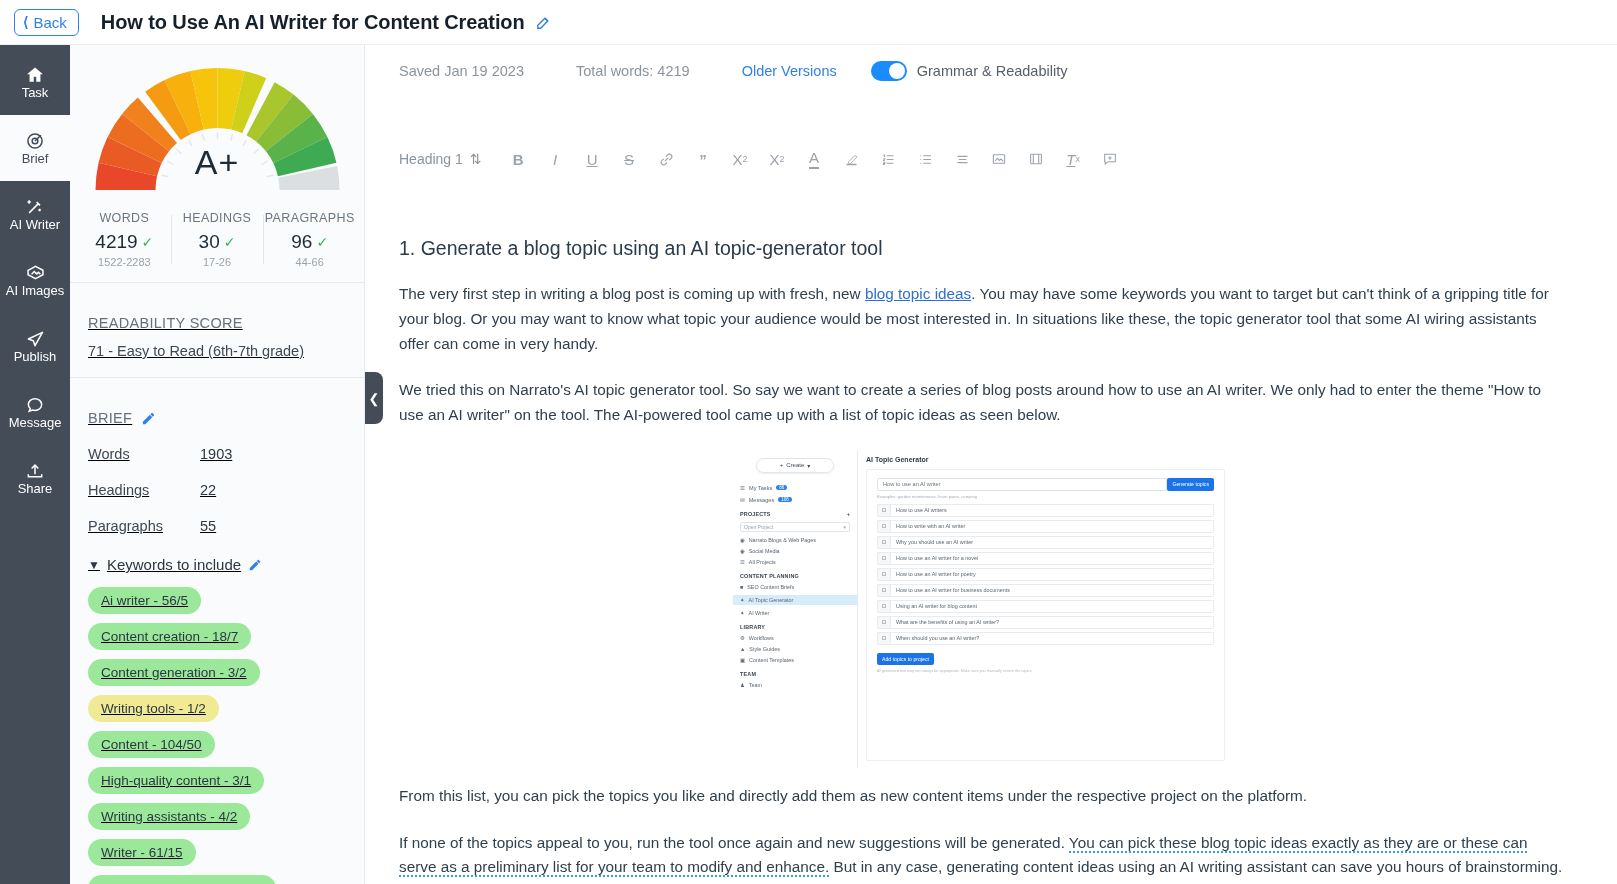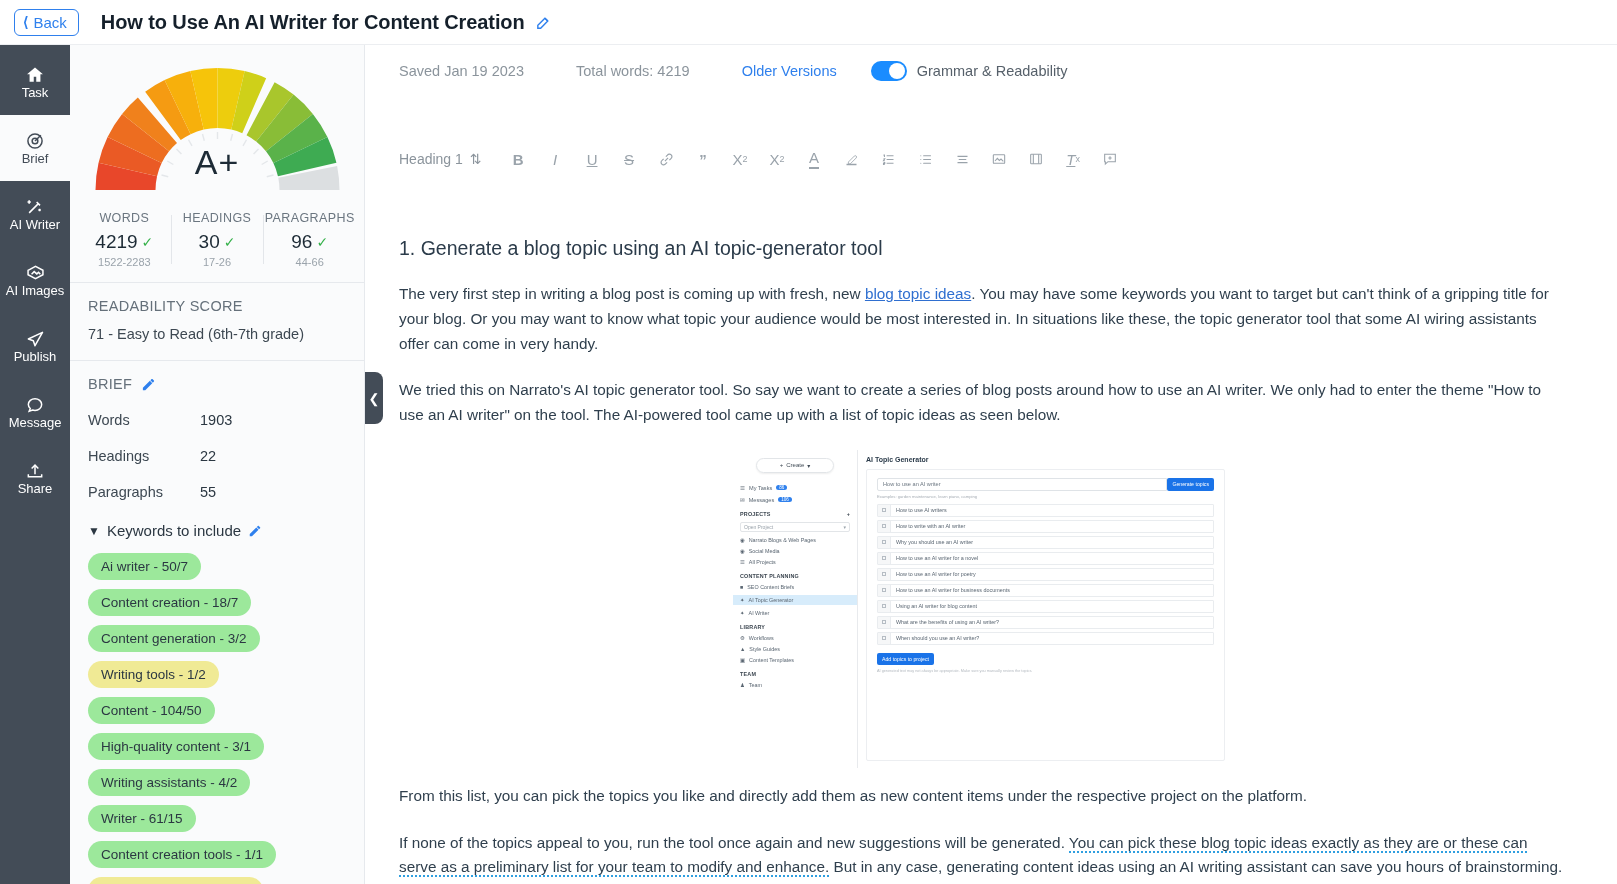--- a/index.html
+++ b/index.html
@@ -73,21 +73,21 @@
   }
   .stat-label { font-size: 12.5px; color: #6b7680; letter-spacing: .4px; }
   .stat-value {
     font-size: 19px; color: #1d2b36; margin-top: 6px;
     display: flex; align-items: center; justify-content: center; gap: 4px;
   }
   .stat-value .tick { color: #35b14a; font-size: 14px; }
   .stat-range { font-size: 11px; color: #9aa3ab; margin-top: 3px; }
 
   .section {
-    border-top: 1px solid #e6e9ed; padding: 15px 18px 18px;
+    border-top: 1px solid #e6e9ed; padding: 32px 18px 18px; text-decoration: underline;
   }
   .sec-head {
     font-size: 14.5px; color: #65707a; letter-spacing: .3px;
   }
   .readability-val {
     margin-top: 12px; font-size: 14.5px; color: #3d4852;
   }
   .brief-head { display: flex; align-items: center; gap: 9px; }
   .brief-head .sec-head { color: #65707a; }
   .icon-pencil { color: #2f80ed; cursor: pointer; display: inline-flex; }
@@ -420,21 +420,21 @@
           <span class="caret">▼</span>
           <span>Keywords to include</span>
           <span class="icon-pencil">
             <svg width="14" height="14" viewBox="0 0 24 24" fill="#2f80ed">
               <path d="M3 17.2V21h3.8L18 9.8 14.2 6 3 17.2zM20.7 7.1c.4-.4.4-1 0-1.4l-2.4-2.4c-.4-.4-1-.4-1.4 0l-1.8 1.8L18.9 9l1.8-1.9z"></path>
             </svg>
           </span>
         </div>
 
         <div class="kw-list" id="kw-list">
-            <div class="kw green">Ai writer - 50/7</div>
+            <div class="kw green">Ai writer - 56/5</div>
             <div class="kw green">Content creation - 18/7</div>
             <div class="kw green">Content generation - 3/2</div>
             <div class="kw yellow">Writing tools - 1/2</div>
             <div class="kw green">Content - 104/50</div>
             <div class="kw green">High-quality content - 3/1</div>
             <div class="kw green">Writing assistants - 4/2</div>
             <div class="kw green">Writer - 61/15</div>
             <div class="kw green">Content creation tools - 1/1</div>
             <div class="kw yellow">Artificial intelligence - 2/4</div>
           </div>

